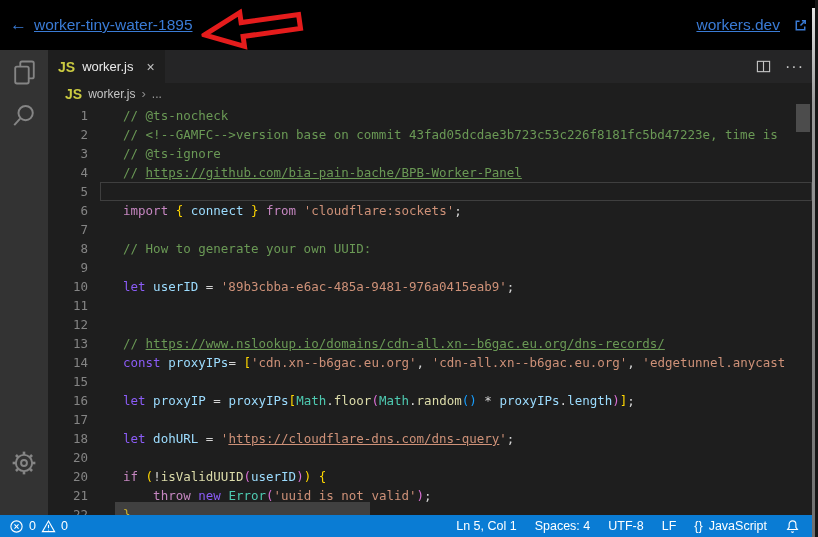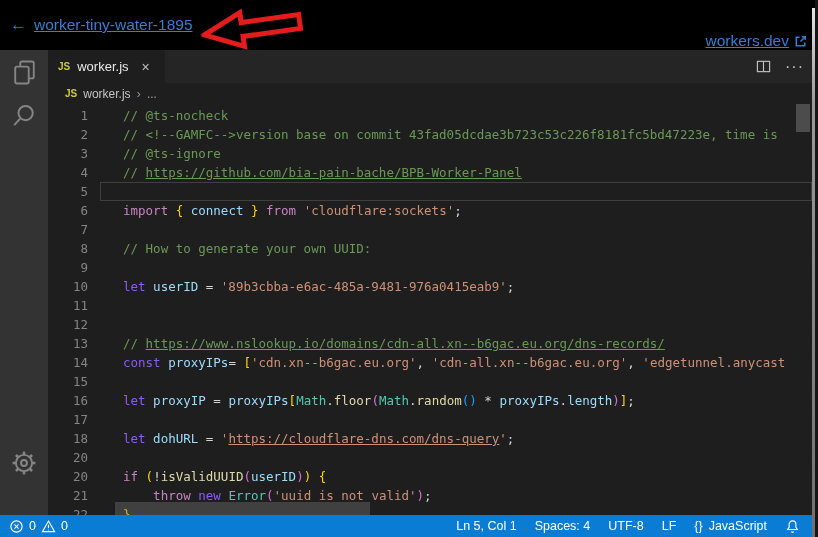--- a/index.html
+++ b/index.html
@@ -3,39 +3,39 @@
 <meta charset="utf-8">
 <style>
   * { margin:0; padding:0; box-sizing:border-box; }
   html,body { background:#101010; }
   .screen{ position:relative; width:818px; height:537px; overflow:hidden;
            font-family:"Liberation Sans", sans-serif; background:#141414;}
 
   
   .hdr{ position:absolute; left:0; top:0; width:818px; height:50px; background:#000; }
   .hdr-left{ position:absolute; left:10px; top:0; height:50px; display:flex; align-items:center; gap:7px; }
-  .hdr-right{ position:absolute; right:10px; top:16px; height:50px; display:flex; align-items:center; gap:4px; }
+  .hdr-right{ position:absolute; right:10px; top:0; height:50px; display:flex; align-items:center; gap:13px; }
   .back-arrow{ font-size:17px; }
   .hlink{ font-size:15.5px; text-decoration:underline; cursor:pointer; }
   .ext-icon svg{ display:block; }
   .red-arrow{ position:absolute; left:201px; top:7px; transform:rotate(-8deg); }
 
   
   .abar{ position:absolute; left:0; top:50px; width:48px; bottom:22px; background:#333333;
          display:flex; flex-direction:column; align-items:center; }
   .abar .aicon{ width:48px; height:44px; display:flex; align-items:center; justify-content:center; cursor:pointer; }
   .abar .spacer{ flex:1; }
 
   
   .main{ position:absolute; left:48px; top:50px; width:764px; bottom:22px; background:#1e1e1e; overflow:hidden;}
   .tabbar{ position:absolute; left:0; top:0; right:0; height:33px; background:#252526; display:flex; }
   .tab{ width:117px; height:33px; background:#1e1e1e; display:flex; align-items:center; padding:0 10px; gap:7px; cursor:pointer;}
   .tab .lbl{ color:#e9e9e9; font-size:13px; }
   .tab .close{ color:#c0c0c0; font-size:14px; margin-left:6px; cursor:pointer;}
-  .jsbadge{ color:#cbcb41; font-weight:bold; font-size:10px; letter-spacing:0; }
+  .jsbadge{ color:#cbcb41; font-weight:bold; font-size:14px; letter-spacing:0; }
   .tab-actions{ position:absolute; right:8px; top:0; height:33px; display:flex; align-items:center; gap:14px; }
   .tab-actions .ticon{ color:#c5c5c5; cursor:pointer; display:flex; align-items:center;}
   .more-dots{ color:#c5c5c5; font-size:16px; letter-spacing:1px; cursor:pointer; line-height:10px;}
 
   .crumbs{ position:absolute; left:0; top:33px; right:0; height:21px; background:#1e1e1e;
            display:flex; align-items:center; padding-left:17px; gap:6px; font-size:12px; color:#9d9d9d;}
   .crumbs .file{ color:#c5c5c5; }
   .crumbs .sep{ color:#8a8a8a; font-size:13px; }
 
   

